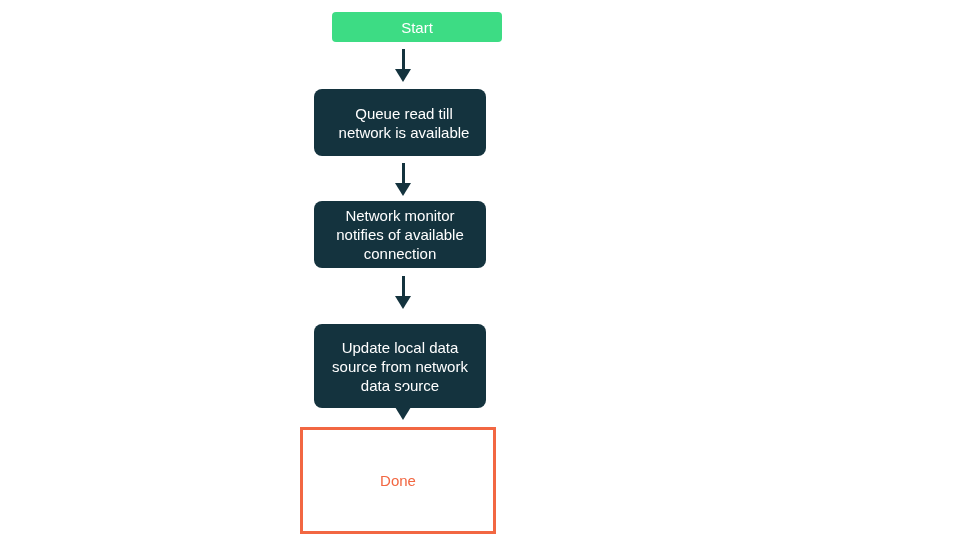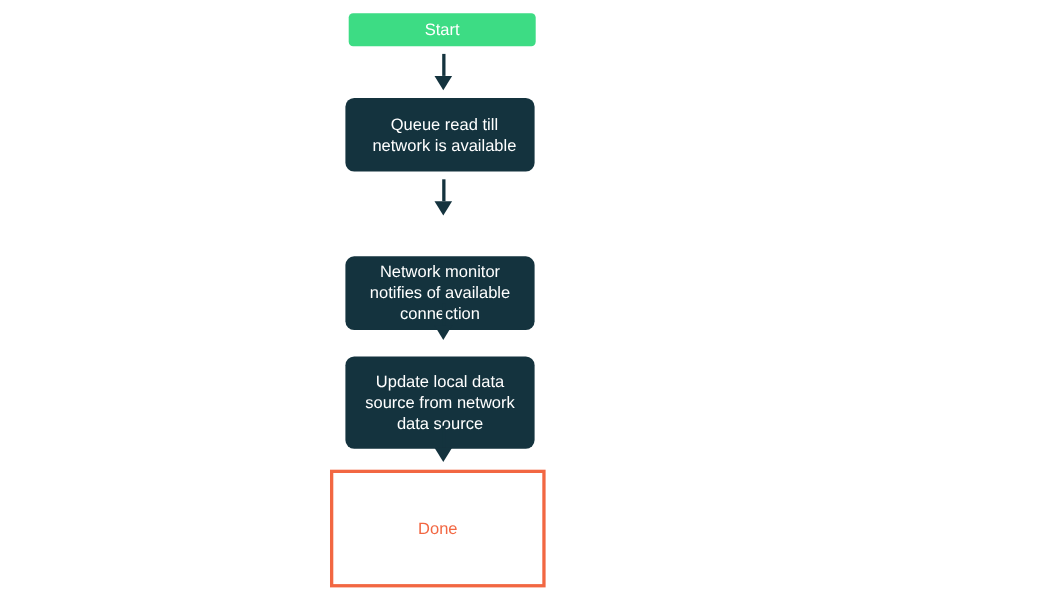--- a/index.html
+++ b/index.html
@@ -17,38 +17,38 @@
   .node {
     position: absolute;
     display: flex;
     align-items: center;
     justify-content: center;
     text-align: center;
     font-size: 15px;
     line-height: 19px;
   }
   .node-start {
-    left: 317px; top: 12px;
+    left: 332px; top: 12px;
     width: 170px; height: 30px;
     background: var(--start-fill, #3ddc84);
     color: var(--node-text, #ffffff);
     border-radius: 4px;
     text-align: center;
   }
   .node-process {
     left: 314px;
     width: 172px; height: 67px;
     background: var(--process-fill, #14333e);
     color: var(--node-text, #ffffff);
     border-radius: 8px;
     padding: 6px 10px;
   }
   .node-process .label { max-width: 150px; }
   #node-step1 { top: 89px; padding-left: 18px; }
-  #node-step2 { top: 201px; margin-top: 32px; }
+  #node-step2 { top: 201px; }
   #node-step3 { top: 324px; height: 84px; }
   .node-end {
     left: 300px; top: 427px;
     width: 196px; height: 107px;
     background: var(--background, #ffffff);
     border: 3px solid var(--done-border, #f26742);
     color: var(--done-text, #f26742);
     border-radius: 0;
   }
   .arrow {

